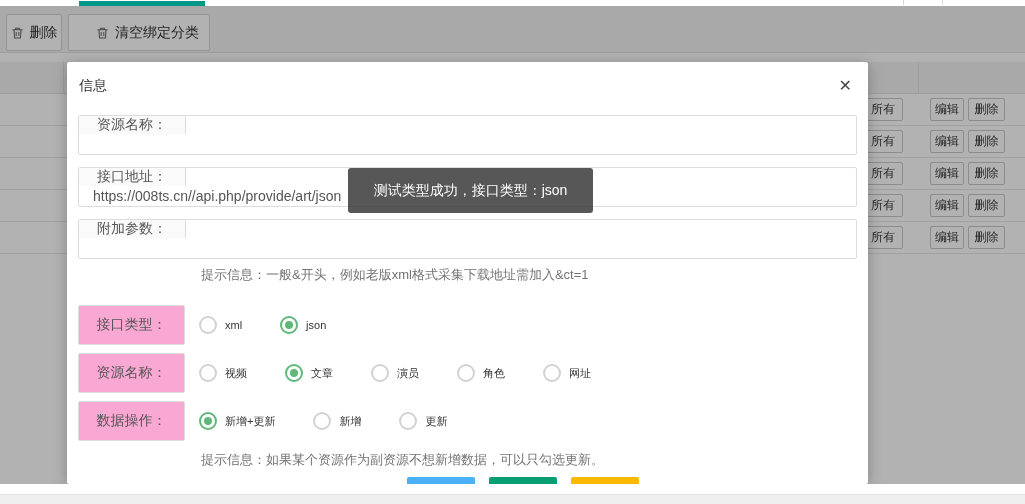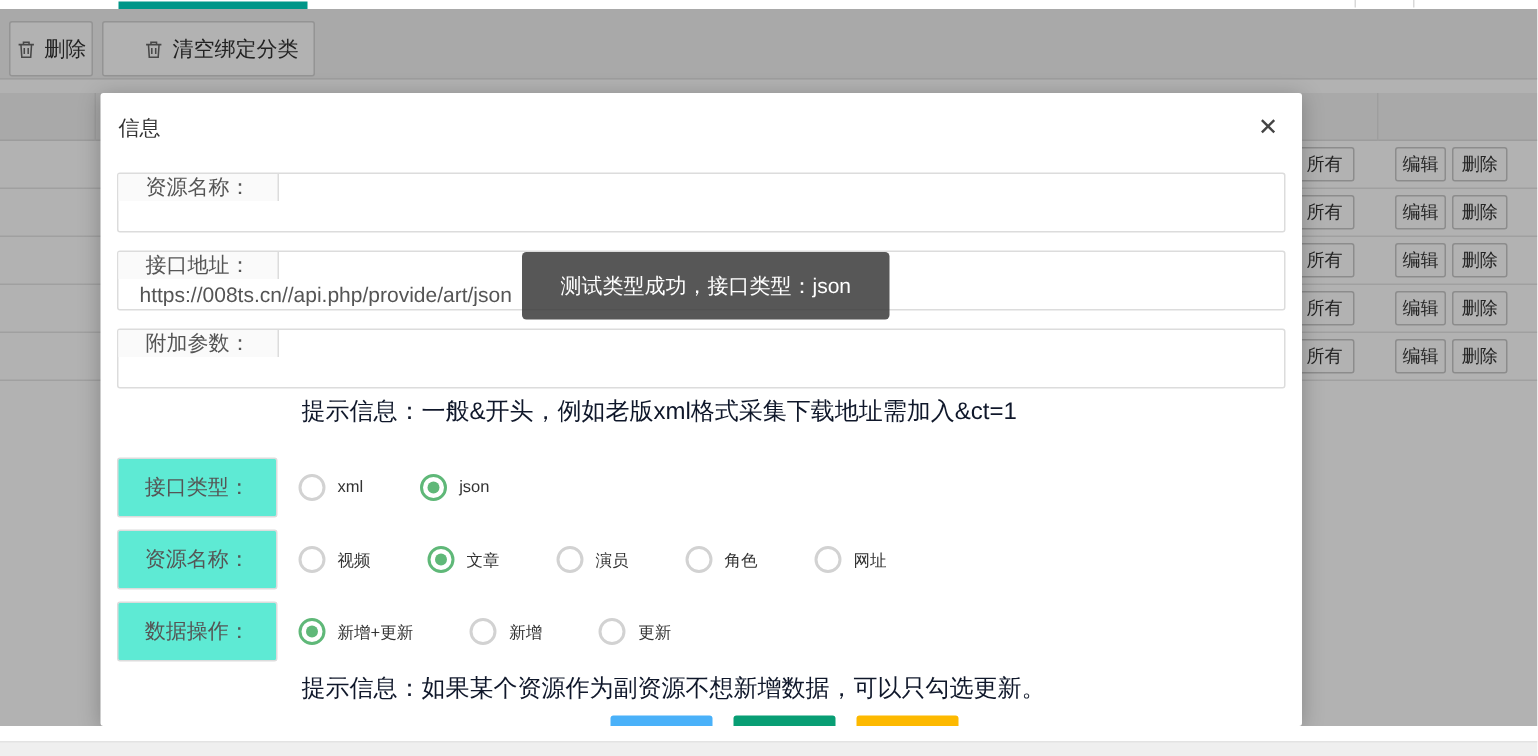--- a/index.html
+++ b/index.html
@@ -37,26 +37,26 @@
   .modal-title { font-size:14px; color:#333; }
   .modal-close { font-size:16px; color:#444; cursor:pointer; line-height:1; }
   .modal-body { padding:5px 11px 0 11px; }
 
   .field-group { display:flex; width:779px; height:40px; border:1px solid #dcdcdc; border-radius:2px; margin-bottom:12px; background:#fff;flex-direction:column; }
   .field-label { width:107px; flex:none; background:#fafafa; border-right:1px solid #dcdcdc;
                  display:flex; align-items:center; justify-content:center; font-size:14px; color:#555; }
   .field-input { flex:1; border:none; outline:none; padding:0 14px; font-size:14px; color:#555; background:transparent;
                  font-family:"Liberation Sans","DejaVu Sans",sans-serif; }
 
-  .hint { font-size:16px; color:#0f172a; padding-left:123px; height:16px; line-height:16px; }
+  .hint { font-size:13px; color:#737373; padding-left:123px; height:16px; line-height:16px; }
   .hint1 { margin:-4px 0 22px 0; }
   .hint2 { margin:11px 0 0 0; }
 
   .radio-row { display:flex; align-items:center; height:40px; margin-bottom:8px; }
-  .radio-label-box { width:107px; height:40px; flex:none; background:#5eead4; border:1px solid #dcdcdc; border-radius:2px;
+  .radio-label-box { width:107px; height:40px; flex:none; background:#f9a8d4; border:1px solid #dcdcdc; border-radius:2px;
                      display:flex; align-items:center; justify-content:center; font-size:14px; color:#555; }
   .radio-options { display:flex; align-items:center; padding-left:14px; }
   .radio-opt { display:flex; align-items:center; margin-right:38px; cursor:pointer; }
   .rc { width:18px; height:18px; border:2px solid #d2d2d2; border-radius:50%; background:#fff; margin-right:8px;
         display:flex; align-items:center; justify-content:center; flex:none; }
   .rc.on { border-color:#5FB878; }
   .rc.on::after { content:""; width:8px; height:8px; border-radius:50%; background:#5FB878; }
   .radio-text { font-size:11px; color:#333; }
 
   .modal-footer-btn { position:absolute; top:415px; width:68px; height:36px; border:none; border-radius:2px; cursor:pointer; }

